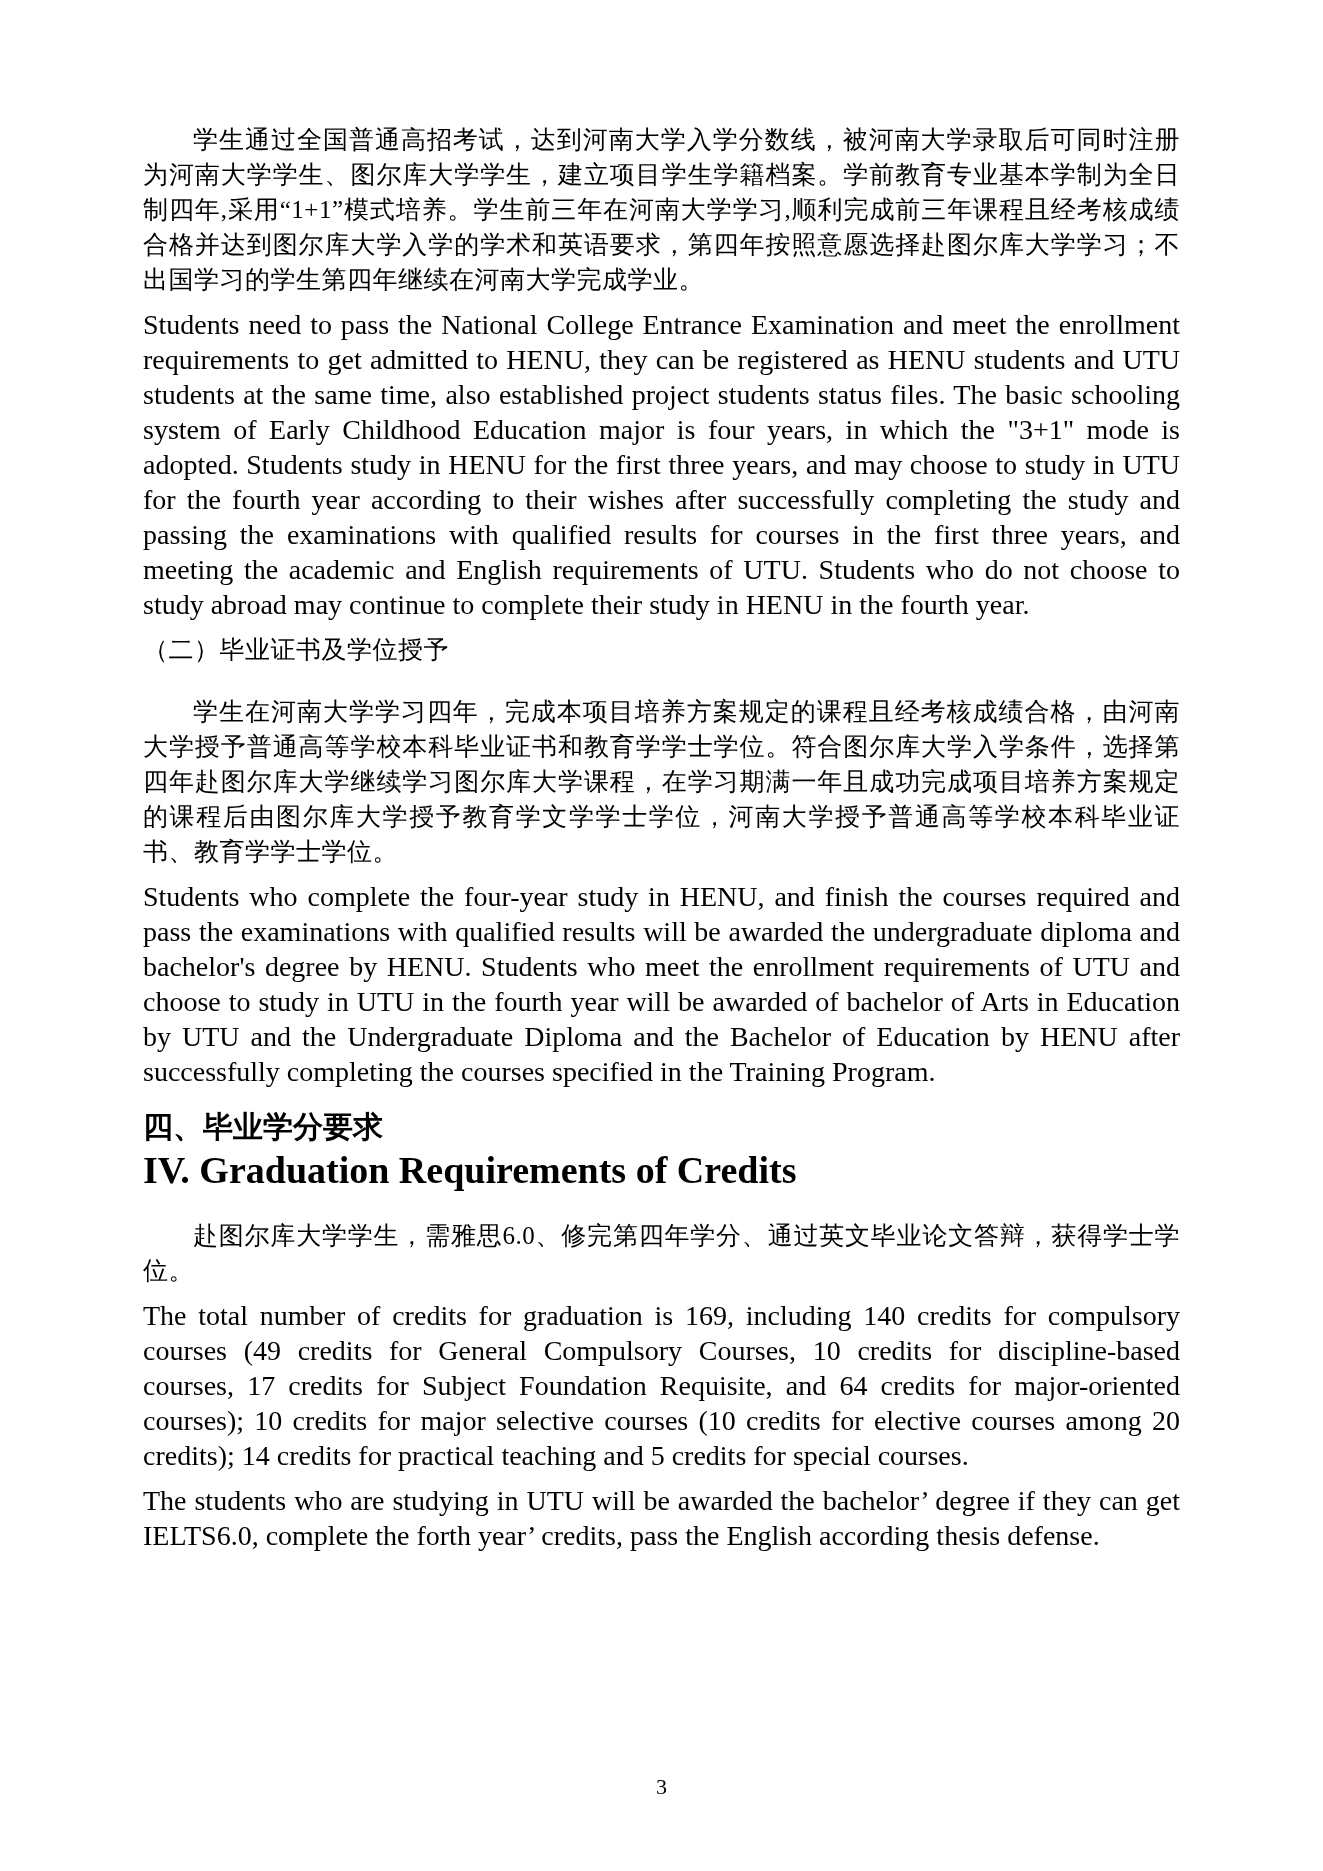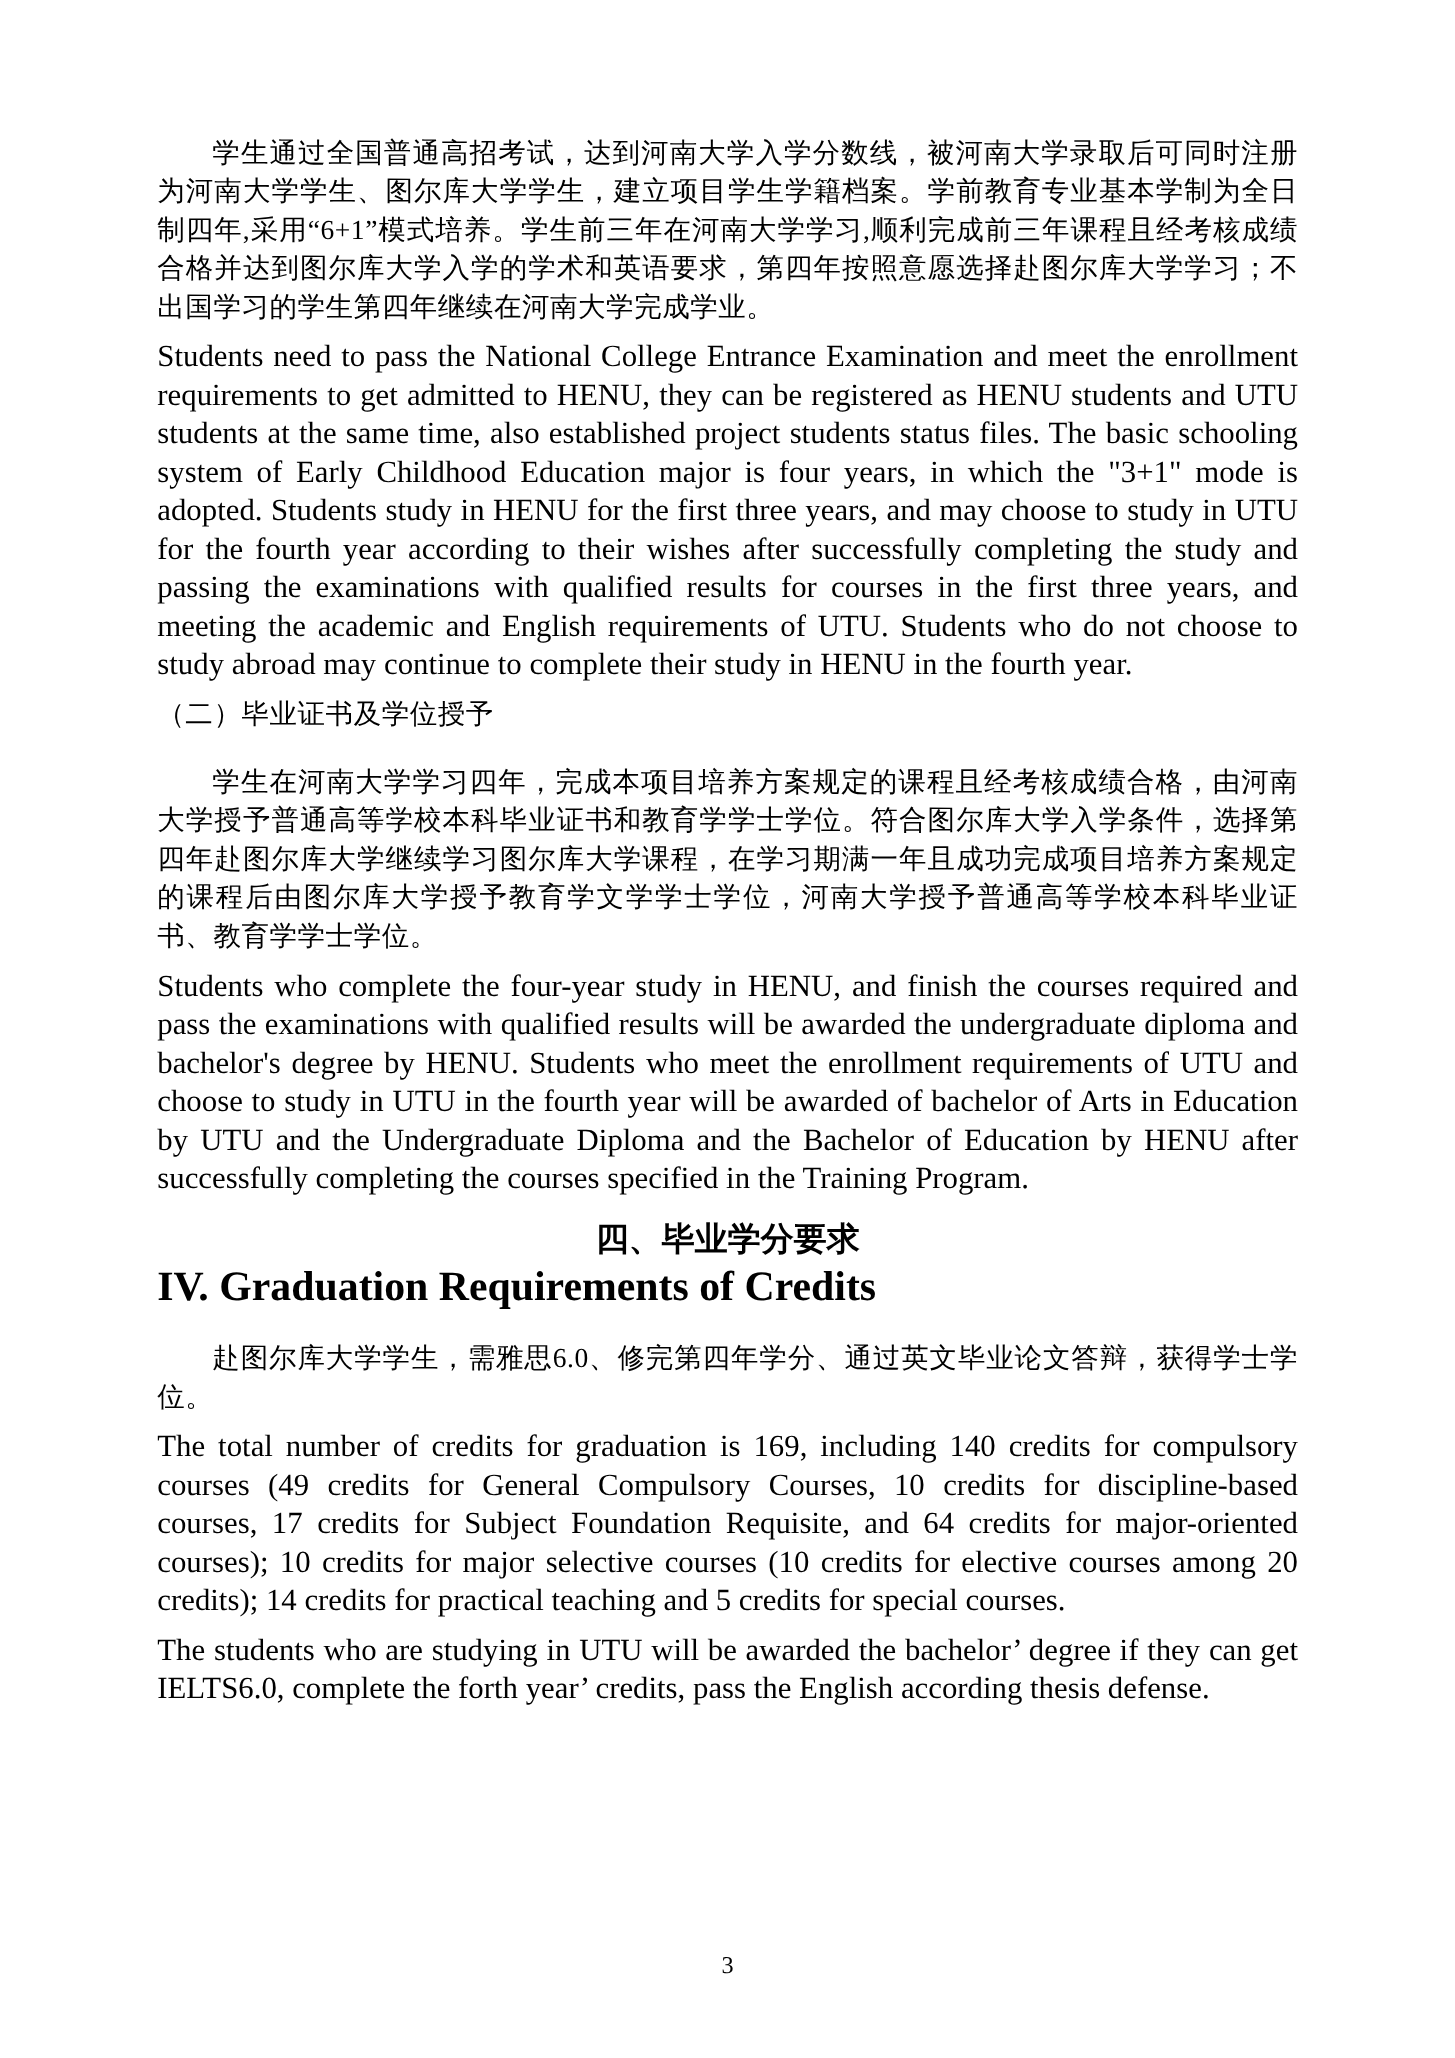--- a/index.html
+++ b/index.html
@@ -31,21 +31,21 @@
     line-height: 35px;
     text-align: justify;
   }
   .indent { text-indent: 2em; margin-top: 27px; }
   .h-zh {
     font-family: "Liberation Sans", sans-serif;
     font-size: 30px;
     line-height: 44px;
     font-weight: bold;
     margin: 16px 0 0 0;
-    text-align: center;
+    text-align: left;
   }
   .h-en {
     font-family: "Liberation Serif", serif;
     font-size: 38px;
     line-height: 42px;
     font-weight: bold;
     margin: 0 0 14px 0;
     text-align: left;
   }
   .page-number {
@@ -56,21 +56,21 @@
     text-align: center;
     font-size: 22px;
     line-height: 30px;
   }
 </style>
 </head>
 <body>
 
 <div class="page">
 
-  <p class="zh indent">学生通过全国普通高招考试，达到河南大学入学分数线，被河南大学录取后可同时注册为河南大学学生、图尔库大学学生，建立项目学生学籍档案。学前教育专业基本学制为全日制四年,采用“6+1”模式培养。学生前三年在河南大学学习,顺利完成前三年课程且经考核成绩合格并达到图尔库大学入学的学术和英语要求，第四年按照意愿选择赴图尔库大学学习；不出国学习的学生第四年继续在河南大学完成学业。</p>
+  <p class="zh indent">学生通过全国普通高招考试，达到河南大学入学分数线，被河南大学录取后可同时注册为河南大学学生、图尔库大学学生，建立项目学生学籍档案。学前教育专业基本学制为全日制四年,采用“1+1”模式培养。学生前三年在河南大学学习,顺利完成前三年课程且经考核成绩合格并达到图尔库大学入学的学术和英语要求，第四年按照意愿选择赴图尔库大学学习；不出国学习的学生第四年继续在河南大学完成学业。</p>
 
   <p class="en">Students need to pass the National College Entrance Examination and meet the enrollment requirements to get admitted to HENU, they can be registered as HENU students and UTU students at the same time, also established project students status files. The basic schooling system of Early Childhood Education major is four years, in which the "3+1" mode is adopted. Students study in HENU for the first three years, and may choose to study in UTU for the fourth year according to their wishes after successfully completing the study and passing the examinations with qualified results for courses in the first three years, and meeting the academic and English requirements of UTU. Students who do not choose to study abroad may continue to complete their study in HENU in the fourth year.</p>
 
   <p class="zh">（二）毕业证书及学位授予</p>
 
 
   <p class="zh indent">学生在河南大学学习四年，完成本项目培养方案规定的课程且经考核成绩合格，由河南大学授予普通高等学校本科毕业证书和教育学学士学位。符合图尔库大学入学条件，选择第四年赴图尔库大学继续学习图尔库大学课程，在学习期满一年且成功完成项目培养方案规定的课程后由图尔库大学授予教育学文学学士学位，河南大学授予普通高等学校本科毕业证书、教育学学士学位。</p>
 
   <p class="en">Students who complete the four-year study in HENU, and finish the courses required and pass the examinations with qualified results will be awarded the undergraduate diploma and bachelor's degree by HENU. Students who meet the enrollment requirements of UTU and choose to study in UTU in the fourth year will be awarded of bachelor of Arts in Education by UTU and the Undergraduate Diploma and the Bachelor of Education by HENU after successfully completing the courses specified in the Training Program.</p>
 

